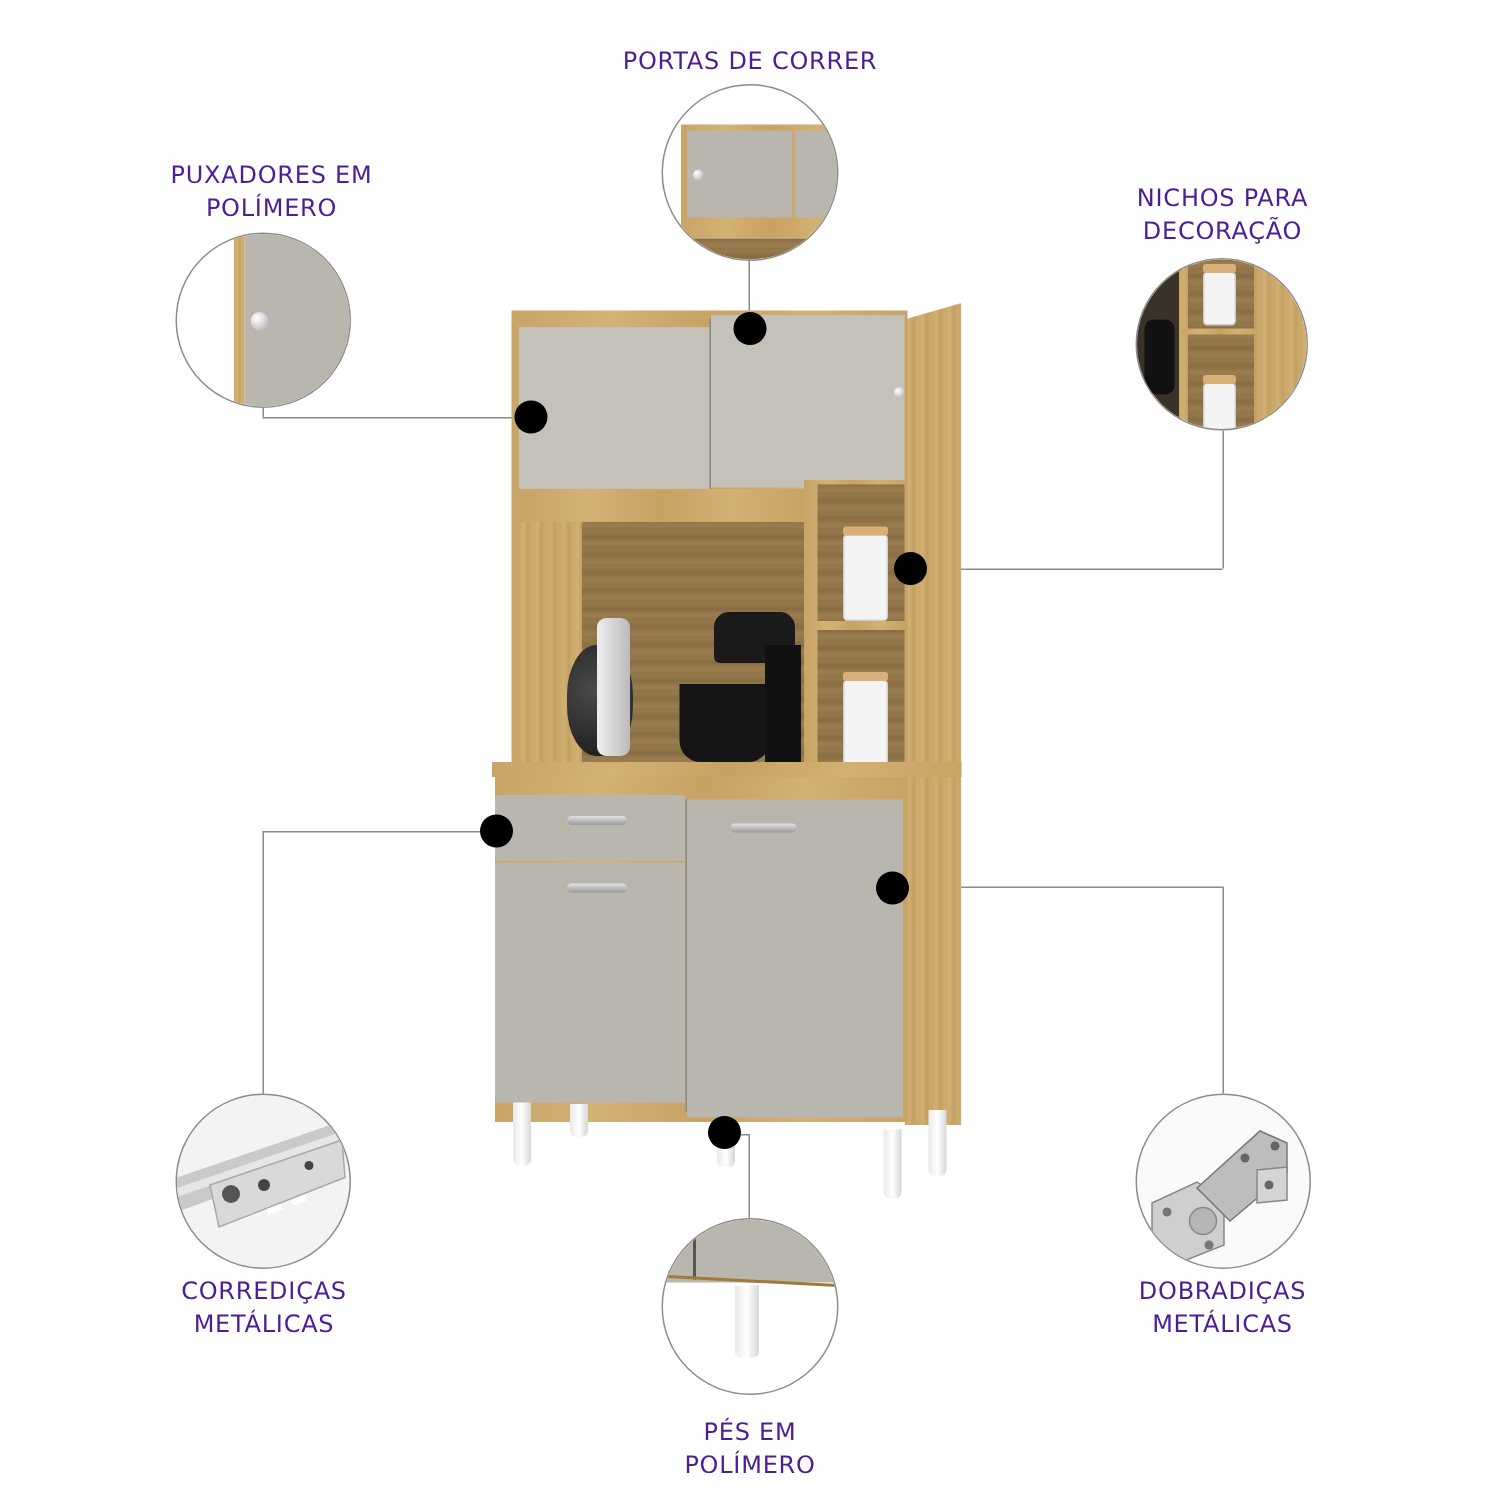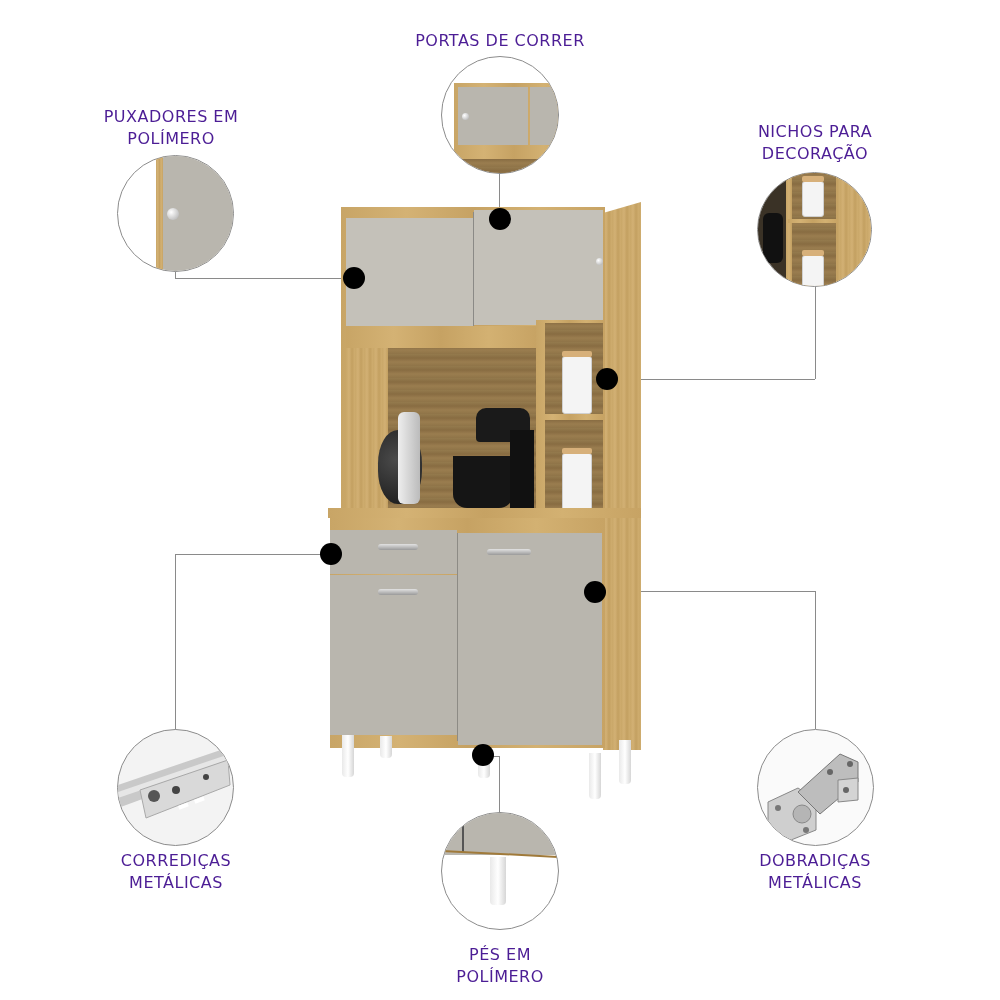--- a/index.html
+++ b/index.html
@@ -67,21 +67,21 @@
     background: #d7b07a; border-radius: 2px;
   }
 </style>
 </head>
 <body>
 
 <div class="label" style="left:380px; top:30px; width:240px;">
   <span>PORTAS DE CORRER</span>
 </div>
 
-<div class="label" style="left:86px; top:106px; width:170px;">
+<div class="label" style="left:96px; top:106px; width:170px;">
   <span>PUXADORES EM</span>
   <span>POLÍMERO</span>
 </div>
 
 <div class="label" style="left:740px; top:121px; width:150px;">
   <span>NICHOS PARA</span>
   <span>DECORAÇÃO</span>
 </div>
 
 <div class="label" style="left:96px; top:850px; width:160px;">

